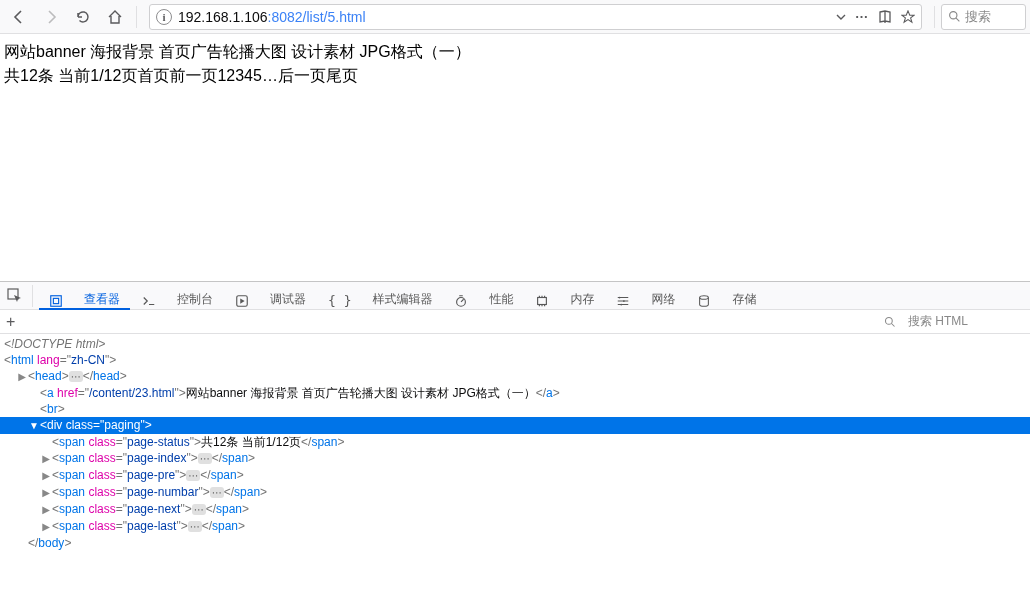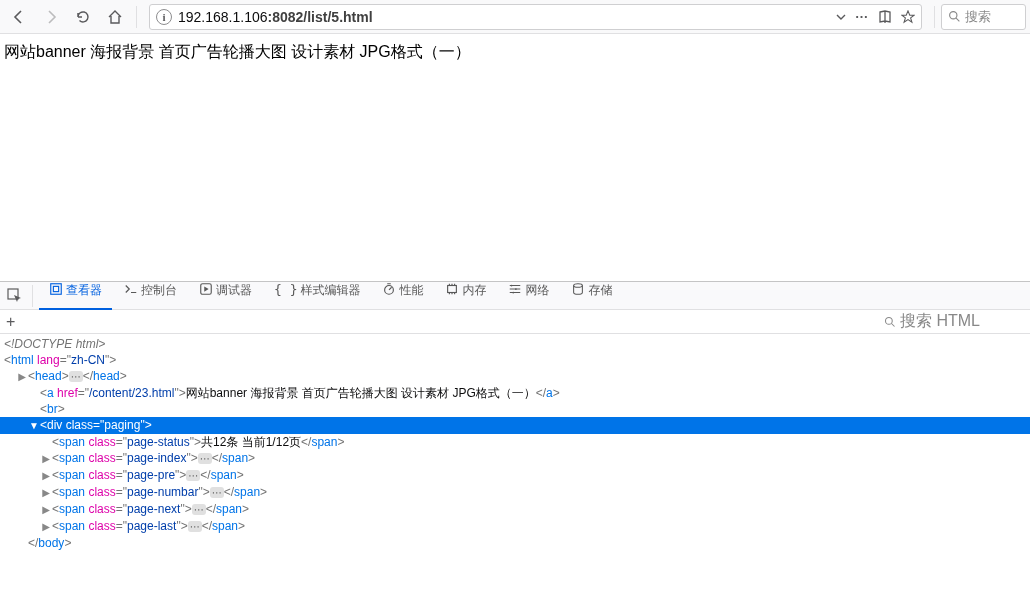--- a/index.html
+++ b/index.html
@@ -7,43 +7,43 @@
 
 
 .toolbar { height: 34px; background: #f9f9fa; border-bottom: 1px solid #e0e0e2; display: flex; align-items: center; padding: 0 4px; gap: 2px; }
 .tb-btn { width: 30px; height: 28px; display: flex; align-items: center; justify-content: center; color: #5a5a5c; cursor: pointer; border-radius: 2px; }
 .tb-btn.disabled { color: #bcbcbd; }
 .tb-sep { width: 1px; height: 22px; background: #e0e0e2; margin: 0 4px; }
 .url-bar { flex: 1; height: 26px; border: 1px solid #cfcfd1; background: #fff; border-radius: 3px; display: flex; align-items: center; padding: 0 6px; margin: 0 6px; gap: 6px; }
 .url-info { width: 16px; height: 16px; border: 1px solid #8d8d8f; border-radius: 50%; display: flex; align-items: center; justify-content: center; font-size: 11px; font-weight: bold; color: #5a5a5c; font-family: Georgia, serif; }
 .url-text { flex: 1; font-size: 14px; color: #0c0c0d; white-space: nowrap; }
 .url-text .host { color: #0c0c0d; }
-.url-text .port { color: #404040; font-weight: bold; }
+.url-text .port { color: #3b82f6; }
 .url-actions { display: flex; align-items: center; gap: 8px; color: #5a5a5c; }
 .search-box { width: 85px; height: 26px; border: 1px solid #cfcfd1; background: #fff; border-radius: 3px; display: flex; align-items: center; padding: 0 6px; gap: 4px; color: #888; font-size: 13px; }
 
 
 .page-content { padding: 6px 4px; font-size: 16px; color: #000; line-height: 1.5; height: 247px; }
 .page-content a { color: #000; text-decoration: none; }
 .page-content .paging { display: inline; }
 
 
 .devtools { border-top: 1px solid #c4c4c5; background: #f9f9fb; height: 334px; display: flex; flex-direction: column; }
 .dt-tabs { height: 28px; border-bottom: 1px solid #e0e0e2; display: flex; align-items: center; padding: 0 4px; gap: 2px; background: #f9f9fb; }
 .dt-pick { width: 22px; height: 22px; display: flex; align-items: center; justify-content: center; color: #5a5a5c; cursor: pointer; }
-.dt-tab { height: 28px; padding: 0 10px; display: flex; align-items: flex-start; gap: 3px; color: #585858; font-size: 12px; cursor: pointer; border-bottom: 2px solid transparent; }
+.dt-tab { height: 28px; padding: 0 10px; display: flex; align-items: flex-end; gap: 21px; color: #585858; font-size: 12px; cursor: pointer; border-bottom: 2px solid transparent; }
 .dt-tab.active { color: #0060df; border-bottom-color: #0060df; }
 .dt-tab .ico { width: 14px; height: 14px; }
 .dt-new { font-size: 10px; color: #0060df; background: #e6f0ff; padding: 0 3px; border-radius: 2px; margin-left: 2px; }
 
 .dt-body { flex: 1; display: flex; background: #fff; }
 .dt-main { flex: 1; display: flex; flex-direction: column; min-width: 0; }
 .dt-toolbar2 { height: 24px; border-bottom: 1px solid #e0e0e2; display: flex; align-items: center; padding: 0 6px; }
 .dt-plus { font-size: 16px; color: #5a5a5c; cursor: pointer; }
-.dt-search { margin-left: auto; width: 140px; height: 20px; display: flex; align-items: center; gap: 4px; color: #888; font-size: 16px; }
+.dt-search { margin-left: auto; width: 140px; height: 20px; display: flex; align-items: center; gap: 12px; color: #888; font-size: 12px; }
 
 .dt-tree { flex: 1; overflow: auto; font-family: Consolas, monospace; font-size: 12px; line-height: 16px; padding: 2px 0; }
 .node { white-space: nowrap; padding: 0 4px; }
 .node.selected { background: #0074e8; color: #fff; }
 .node.selected .tag, .node.selected .attr-name, .node.selected .attr-val, .node.selected .punct { color: #fff; }
 .twisty { display: inline-block; width: 12px; text-align: center; cursor: pointer; color: #888; font-size: 10px; }
 .tag { color: #0074e8; }
 .attr-name { color: #dd00a9; }
 .attr-val { color: #003eaa; }
 .attr-link { color: #003eaa; }
@@ -109,20 +109,21 @@
     <svg width="13" height="13" viewBox="0 0 16 16">
         <circle cx="6.5" cy="6.5" r="4.5" fill="none" stroke="currentColor" stroke-width="1.4"></circle>
         <path d="M10 10l4 4" stroke="currentColor" stroke-width="1.4"></path>
       </svg>
     <span>搜索</span>
   </div>
 </div>
 
 <div class="page-content">
   <a href="#">网站banner 海报背景 首页广告轮播大图 设计素材 JPG格式（一）</a><br>
+  <span class="paging"><span>共12条 当前1/12页</span><span>首页</span><span>前一页</span><span>12345…</span><span>后一页</span><span>尾页</span></span>
 </div>
 
 <div class="devtools">
   <div class="dt-tabs">
     <div class="dt-pick">
       <svg width="16" height="16" viewBox="0 0 16 16">
           <rect x="1" y="1" width="10" height="10" fill="none" stroke="currentColor" stroke-width="1.2"></rect>
           <path d="M7 7l7 3-3 1-1 3z" fill="currentColor"></path>
         </svg>
     </div>

